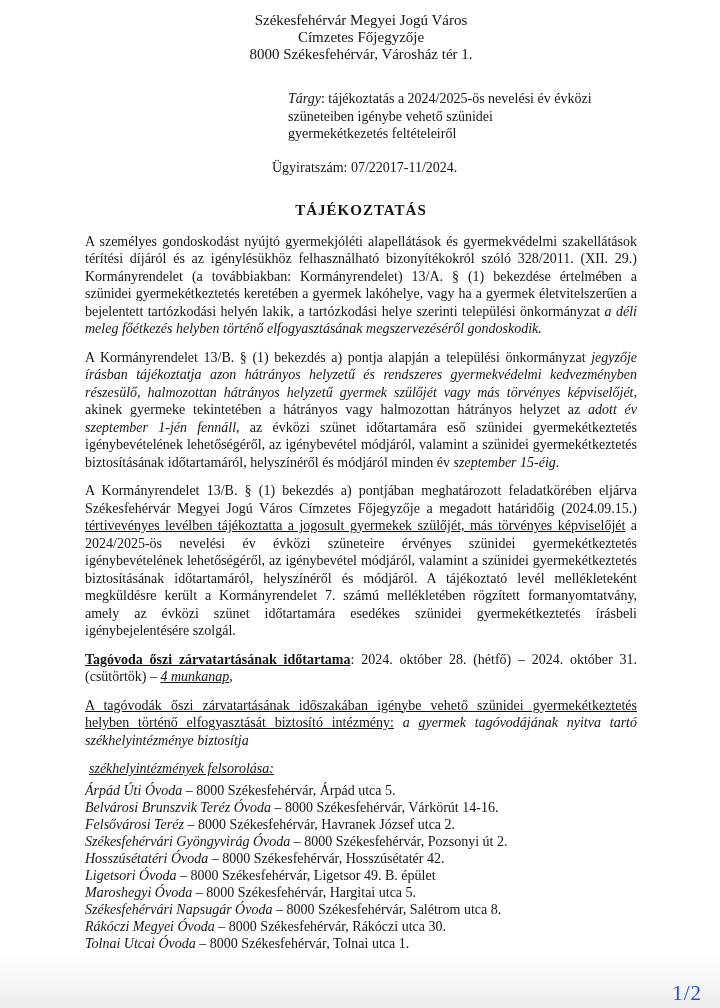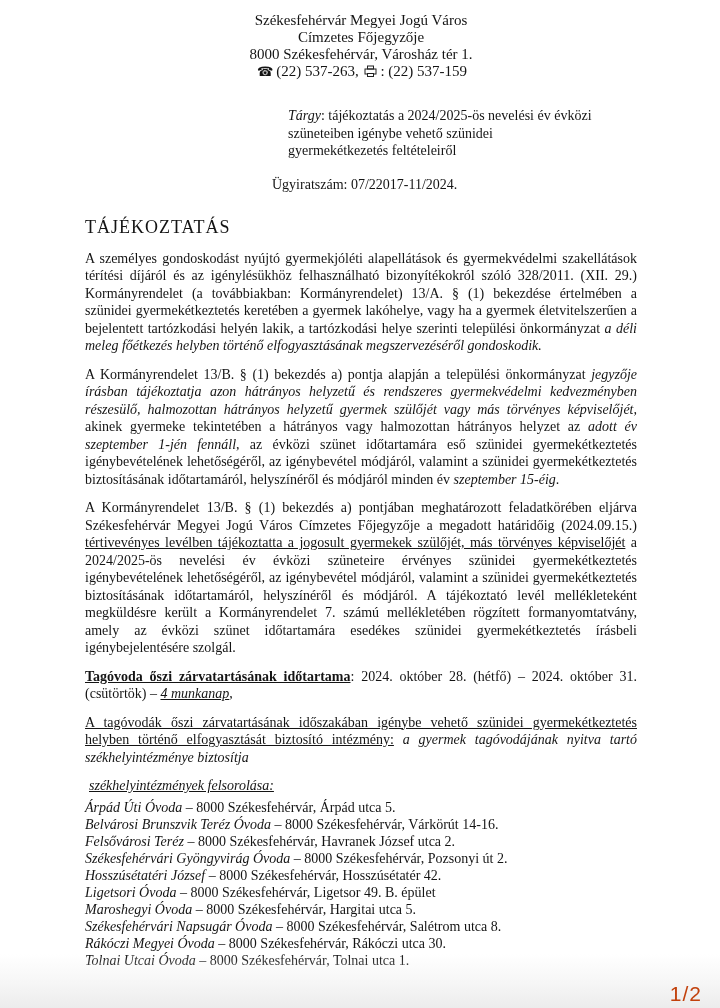--- a/index.html
+++ b/index.html
@@ -29,23 +29,23 @@
   .phone-glyph { font-family: "DejaVu Sans", sans-serif; font-size: 13px; }
   .fax-svg { vertical-align: -1px; }
   .subject-block {
     margin-left: 187px;
     width: 340px;
     margin-top: 27px;
   }
   .subject { margin: 16px; line-height: 17.5px; }
   .case-number { margin: 13px 0 0 0; }
   .doc-title {
-    text-align: left;
-    font-size: 18px;
-    font-weight: 400;
+    text-align: center;
+    font-size: 15px;
+    font-weight: 700;
     letter-spacing: 1px;
     margin: 26px 0 13px 0;
   }
   .para {
     margin: 8px 0 11px 0;
     text-align: justify;
   }
   .list-heading { margin: 4px; line-height: 17.5px; }
   .inst-list { }
   .inst-item { line-height: 17px; }
@@ -56,43 +56,35 @@
   .viewer-footer {
     position: absolute;
     left: 0; right: 0; bottom: 0;
     height: 54px;
     background: linear-gradient(180deg, rgba(238,238,238,0) 0%, rgba(238,238,238,0.55) 55%, #ececec 100%);
     pointer-events: none;
   }
   .page-indicator {
     position: absolute;
     right: 18px; bottom: 2px;
-    font-family: Liberation Sans, sans-serif;
+    font-family: Liberation Serif, serif;
     font-size: 21px;
     letter-spacing: 1px;
-    color: #c2410c;
+    color: #1d4ed8;
   }
 </style>
 </head>
 <body>
 
 <div class="page">
 
   <div class="letterhead">
     <div>Székesfehérvár Megyei Jogú Város</div>
     <div>Címzetes Főjegyzője</div>
     <div>8000 Székesfehérvár, Városház tér 1.</div>
-    <div class="contact-line">
-      <span class="icon phone-glyph">☎</span><span>(22) 537-263,</span>
-      <span class="icon"><svg class="fax-svg" width="13" height="12" viewBox="0 0 13 12">
-            <rect x="1" y="4" width="11" height="5" fill="none" stroke="#222" stroke-width="1"></rect>
-            <rect x="3.5" y="1" width="6" height="3" fill="none" stroke="#222" stroke-width="1"></rect>
-            <rect x="3.5" y="8.5" width="6" height="3" fill="#fff" stroke="#222" stroke-width="1"></rect>
-          </svg></span><span>: (22) 537-159</span>
-    </div>
   </div>
 
   <div class="subject-block">
     <p class="subject"><span class="ri">Tárgy</span><span>: tájékoztatás a 2024/2025-ös nevelési év évközi szüneteiben igénybe vehető szünidei gyermekétkezetés feltételeiről</span></p>
     <p class="case-number">Ügyiratszám: 07/22017-11/2024.</p>
   </div>
 
   <div class="doc-title">TÁJÉKOZTATÁS</div>
 
   <p class="para"><span>A személyes gondoskodást nyújtó gyermekjóléti alapellátások és gyermekvédelmi szakellátások térítési díjáról és az igénylésükhöz felhasználható bizonyítékokról szóló 328/2011. (XII. 29.) Kormányrendelet (a továbbiakban: Kormányrendelet) 13/A. § (1) bekezdése értelmében a szünidei gyermekétkeztetés keretében a gyermek lakóhelye, vagy ha a gyermek életvitelszerűen a bejelentett tartózkodási helyén lakik, a tartózkodási helye szerinti települési önkormányzat </span><span class="ri">a déli meleg főétkezés helyben történő elfogyasztásának megszervezéséről gondoskodik.</span></p>
@@ -101,21 +93,21 @@
   <p class="para"><span class="rb ru">Tagóvoda őszi zárvatartásának időtartama</span><span>: 2024. október 28. (hétfő) – 2024. október 31. (csütörtök) – </span><span class="ri ru">4 munkanap</span><span>,</span></p>
   <p class="para"><span class="ru">A tagóvodák őszi zárvatartásának időszakában igénybe vehető szünidei gyermekétkeztetés helyben történő elfogyasztását biztosító intézmény:</span><span> </span><span class="ri">a gyermek tagóvodájának nyitva tartó székhelyintézménye biztosítja</span></p>
 
   <p class="list-heading"><span class="ri ru">székhelyintézmények felsorolása:</span></p>
 
   <div class="inst-list">
     <div class="inst-item"><span class="inst-name">Árpád Úti Óvoda</span><span> – 8000 Székesfehérvár, Árpád utca 5.</span></div>
     <div class="inst-item"><span class="inst-name">Belvárosi Brunszvik Teréz Óvoda</span><span> – 8000 Székesfehérvár, Várkörút 14-16.</span></div>
     <div class="inst-item"><span class="inst-name">Felsővárosi Teréz</span><span> – 8000 Székesfehérvár, Havranek József utca 2.</span></div>
     <div class="inst-item"><span class="inst-name">Székesfehérvári Gyöngyvirág Óvoda</span><span> – 8000 Székesfehérvár, Pozsonyi út 2.</span></div>
-    <div class="inst-item"><span class="inst-name">Hosszúsétatéri József</span><span> – 8000 Székesfehérvár, Hosszúsétatér 42.</span></div>
+    <div class="inst-item"><span class="inst-name">Hosszúsétatéri Óvoda</span><span> – 8000 Székesfehérvár, Hosszúsétatér 42.</span></div>
     <div class="inst-item"><span class="inst-name">Ligetsori Óvoda</span><span> – 8000 Székesfehérvár, Ligetsor 49. B. épület</span></div>
     <div class="inst-item"><span class="inst-name">Maroshegyi Óvoda</span><span> – 8000 Székesfehérvár, Hargitai utca 5.</span></div>
     <div class="inst-item"><span class="inst-name">Székesfehérvári Napsugár Óvoda</span><span> – 8000 Székesfehérvár, Salétrom utca 8.</span></div>
     <div class="inst-item"><span class="inst-name">Rákóczi Megyei Óvoda</span><span> – 8000 Székesfehérvár, Rákóczi utca 30.</span></div>
     <div class="inst-item"><span class="inst-name">Tolnai Utcai Óvoda</span><span> – 8000 Székesfehérvár, Tolnai utca 1.</span></div>
   </div>
 
 </div>
 
 <div class="viewer-footer"></div>

